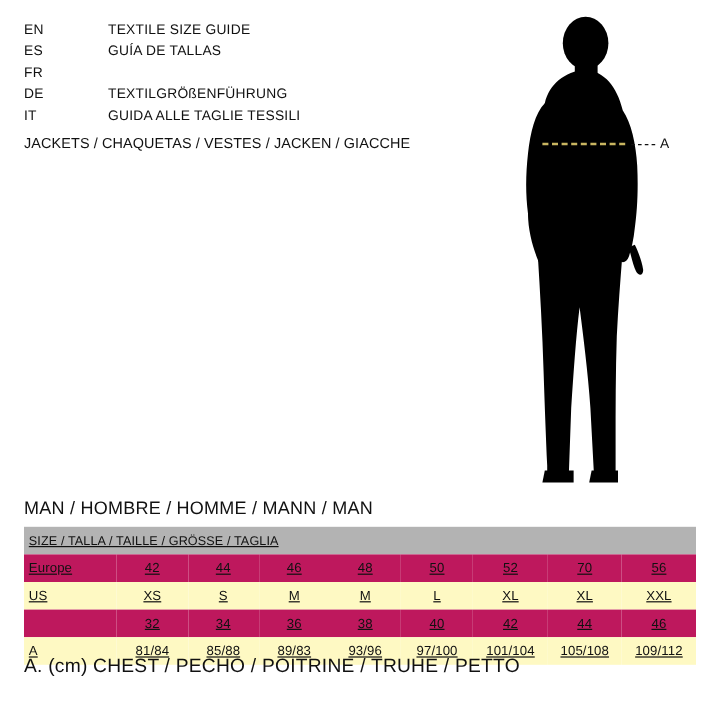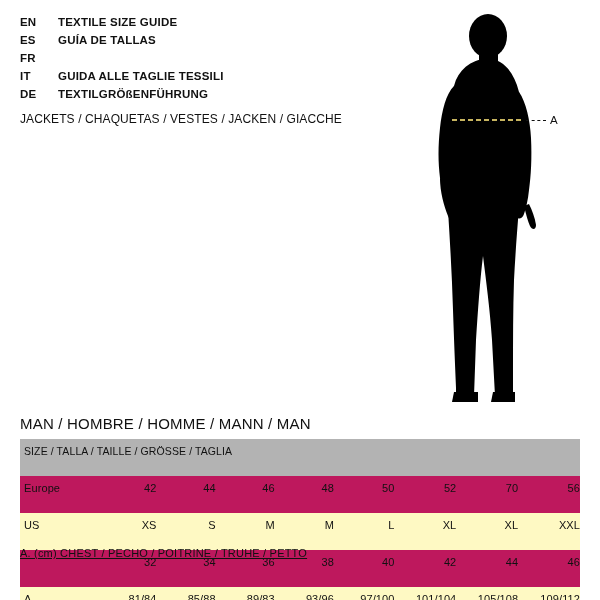--- a/index.html
+++ b/index.html
@@ -23,34 +23,34 @@
 
   
   .lang-block {
     position: absolute;
     left: 20px;
     top: 16px;
     width: 360px;
   }
   .lang-row {
     display: flex;
-    align-items: flex-start;
+    align-items: center;
     height: 18px;
     font-size: 11.5px;
     letter-spacing: 0.2px;
-    font-weight: bold;
   }
   .lang-code {
     width: 38px;
     flex: 0 0 38px;
     color: #111;
   }
   .lang-text {
     color: #111;
     white-space: nowrap;
+    margin-left: 32px;
   }
 
   
   .cat-block {
     position: absolute;
     left: 20px;
     top: 110px;
     width: 380px;
   }
   .cat-line {
@@ -102,78 +102,78 @@
     color: #111;
     margin-bottom: 7px;
   }
   table.size-table {
     border-collapse: collapse;
     width: 560px;
     font-size: 11px;
     color: #111;
   }
   table.size-table td {
-    padding: 3px 0 17px 0;
+    padding: 3px 0 3px 0;
     height: 17px;
     vertical-align: middle;
     letter-spacing: 0.1px;
+    text-decoration: underline;
   }
   .row-head td {
     background: #b3b3b3;
     font-size: 10.5px;
     letter-spacing: 0.2px;
   }
   .row-alt td {
     background: #be185d;
   }
   .row-plain td {
     background: #fef9c3;
   }
   .col-label {
     width: 84px;
     padding-left: 4px !important;
   }
   .cell {
     width: 68px;
-    text-align: right;
+    text-align: center;
   }
   .foot-note {
     position: absolute;
     left: 20px;
     top: 547px;
-    font-size: 11px;
-    letter-spacing: 0.2px;
-    color: #111;
-    text-decoration: underline;
+    font-size: 16px;
+    letter-spacing: 0.2px;
+    color: #111;
   }
 </style>
 </head>
 <body>
 
 <div class="page">
 
   <div class="lang-block">
     <div class="lang-row">
       <span class="lang-code">EN</span>
       <span class="lang-text">TEXTILE SIZE GUIDE</span>
     </div>
     <div class="lang-row">
       <span class="lang-code">ES</span>
       <span class="lang-text">GUÍA DE TALLAS</span>
     </div>
     <div class="lang-row">
       <span class="lang-code">FR</span>
     </div>
     <div class="lang-row">
+      <span class="lang-code">DE</span>
+      <span class="lang-text">TEXTILGRÖßENFÜHRUNG</span>
+    </div>
+    <div class="lang-row">
       <span class="lang-code">IT</span>
       <span class="lang-text">GUIDA ALLE TAGLIE TESSILI</span>
-    </div>
-    <div class="lang-row">
-      <span class="lang-code">DE</span>
-      <span class="lang-text">TEXTILGRÖßENFÜHRUNG</span>
     </div>
   </div>
 
   <div class="cat-block">
     <div class="cat-line">JACKETS / CHAQUETAS / VESTES / JACKEN / GIACCHE</div>
   </div>
 
   <div class="figure-wrap">
     <svg class="figure-svg" width="190" height="400" viewBox="0 0 190 400">
 

